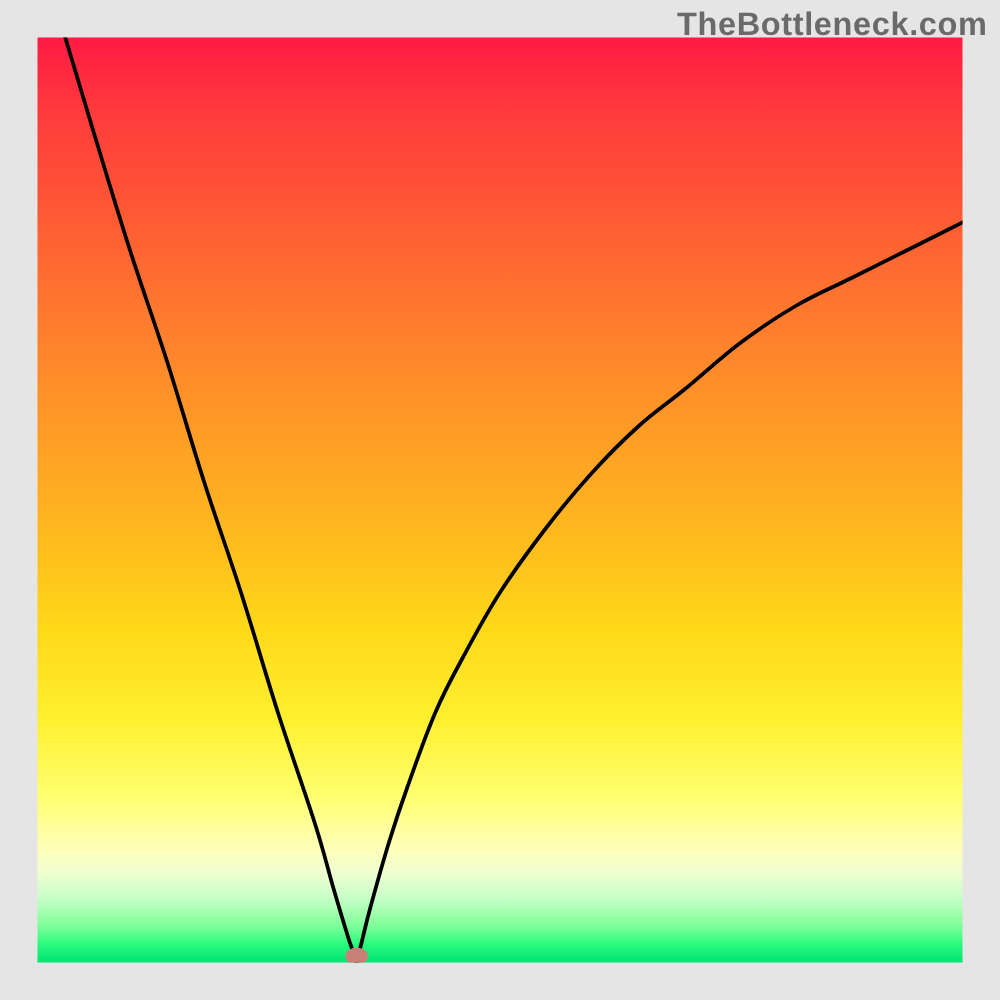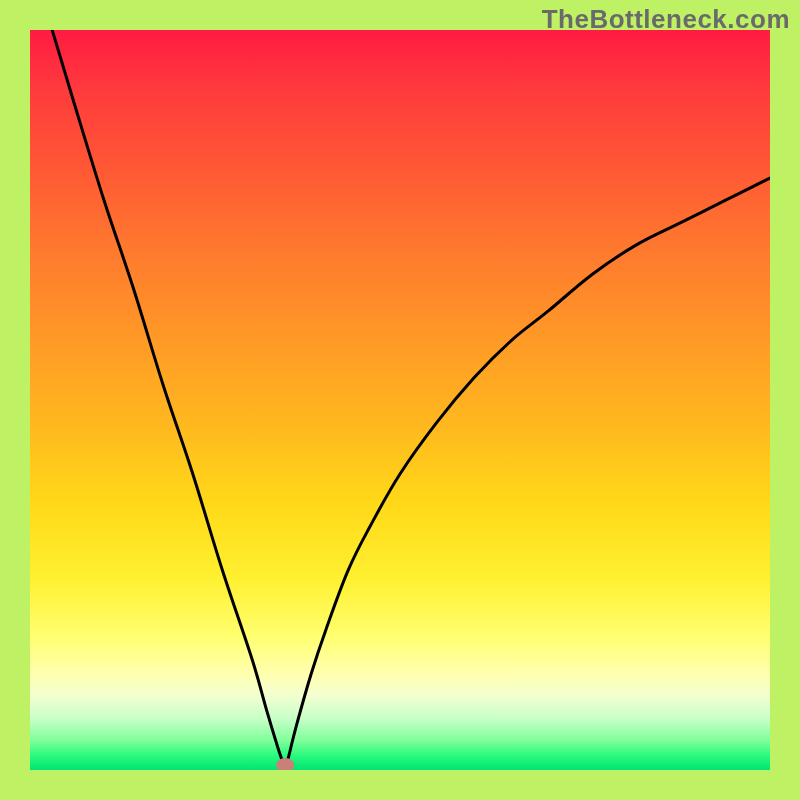--- a/index.html
+++ b/index.html
@@ -1,21 +1,21 @@
 <!DOCTYPE html>
 <html><head>
 <meta charset="utf-8">
 <style>
   * { margin: 0; padding: 0; box-sizing: border-box; }
   html, body { width: 800px; height: 800px; overflow: hidden; background: #000; }
   .frame {
     position: relative;
     width: 800px;
     height: 800px;
-    background: #bef264;
+    background: #e5e5e5;
   }
   .watermark {
     position: absolute;
     top: 4px;
     right: 10px;
     font-family: Arial, Helvetica, sans-serif;
     font-size: 26px;
     font-weight: 600;
     color: #6a6a6a;
     letter-spacing: 0.5px;

